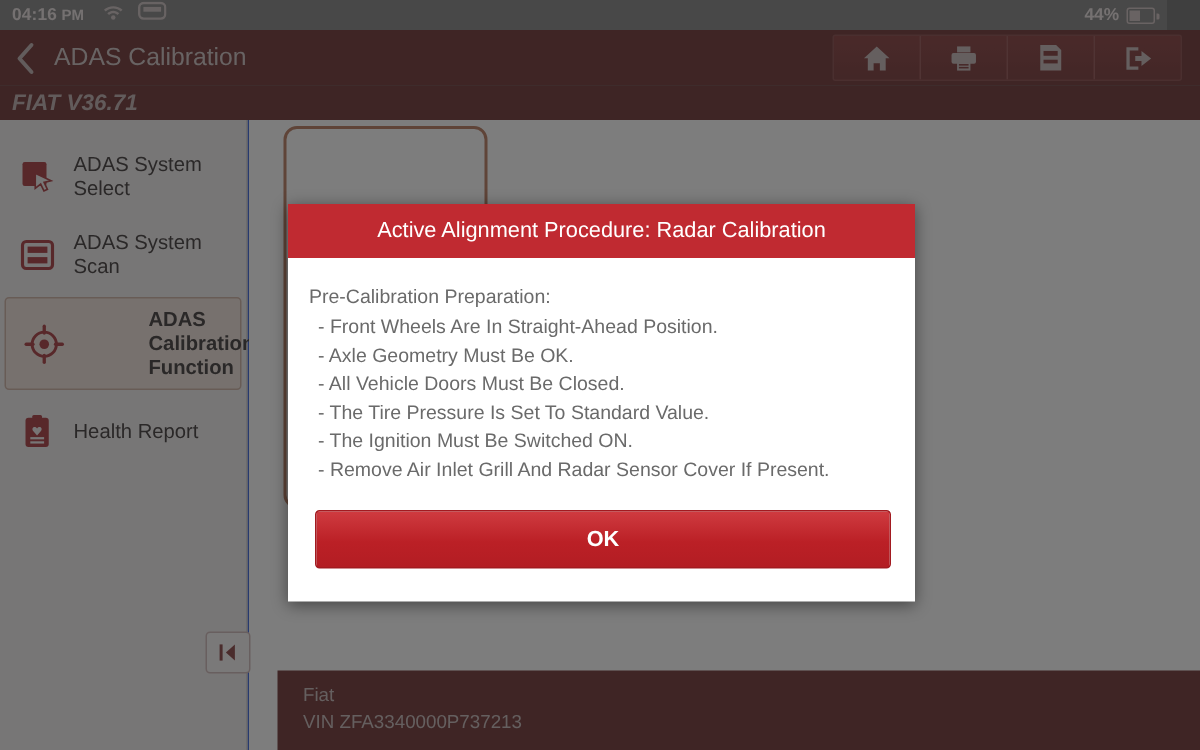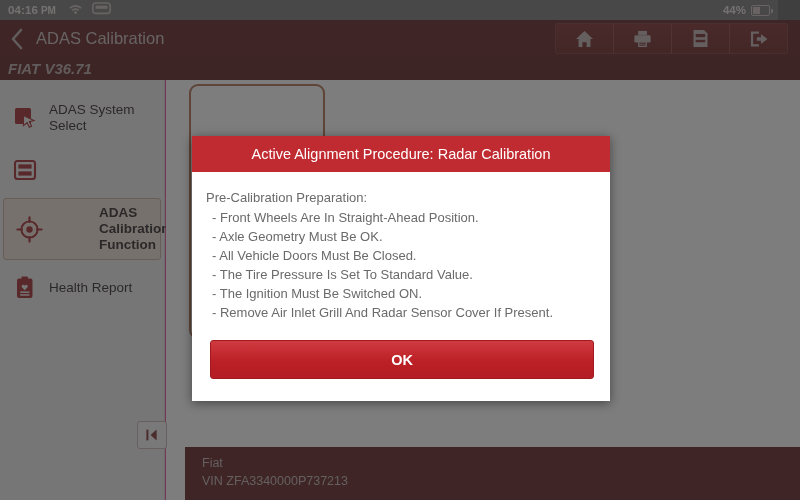--- a/index.html
+++ b/index.html
@@ -90,21 +90,21 @@
   }
   .subheader-text {
     color: #b8a6a6; font-size: 15px; font-style: italic;
     margin-left: 8px; font-weight: bold;
   }
 
   
   .body-area {
     position: absolute; top: 80px; left: 0;
     width: 800px; height: 420px;
-    background: #ec4899;
+    background: #1d4ed8;
   }
   .sidebar {
     position: absolute; top: 0; left: 0;
     width: 165px; height: 420px;
     background: #f0ecec;
     border-right: 1px solid #d8d2d2;
     box-sizing: border-box;
     padding-top: 12px;
   }
   .side-item {
@@ -305,20 +305,21 @@
       </div>
 
       <div class="side-item">
         <span class="s-ico">
           <svg width="24" height="22" viewBox="0 0 24 22">
             <rect x="2" y="2" width="20" height="18" rx="2.5" fill="none" stroke="#9e2026" stroke-width="2.1"></rect>
             <rect x="5.4" y="5.4" width="13.2" height="4.2" fill="#9e2026"></rect>
             <rect x="5.4" y="12.4" width="13.2" height="4.2" fill="#9e2026"></rect>
           </svg>
         </span>
+        <span class="s-label">ADAS System Scan</span>
       </div>
 
       <div class="side-item active">
         <span class="s-ico">
           <svg width="27" height="27" viewBox="0 0 28 28">
             <circle cx="14" cy="14" r="8.4" fill="none" stroke="#9e2026" stroke-width="2"></circle>
             <circle cx="14" cy="14" r="3.3" fill="#9e2026"></circle>
             <line x1="14" y1="1.5" x2="14" y2="6.2" stroke="#9e2026" stroke-width="2.3" stroke-linecap="round"></line>
             <line x1="14" y1="21.8" x2="14" y2="26.5" stroke="#9e2026" stroke-width="2.3" stroke-linecap="round"></line>
             <line x1="1.5" y1="14" x2="6.2" y2="14" stroke="#9e2026" stroke-width="2.3" stroke-linecap="round"></line>

